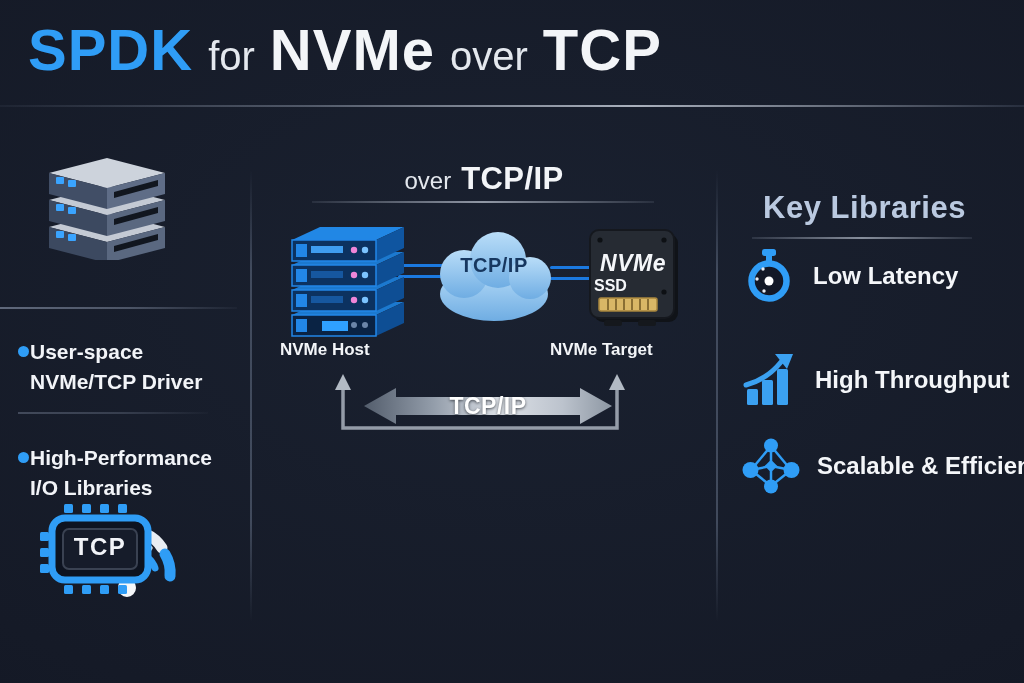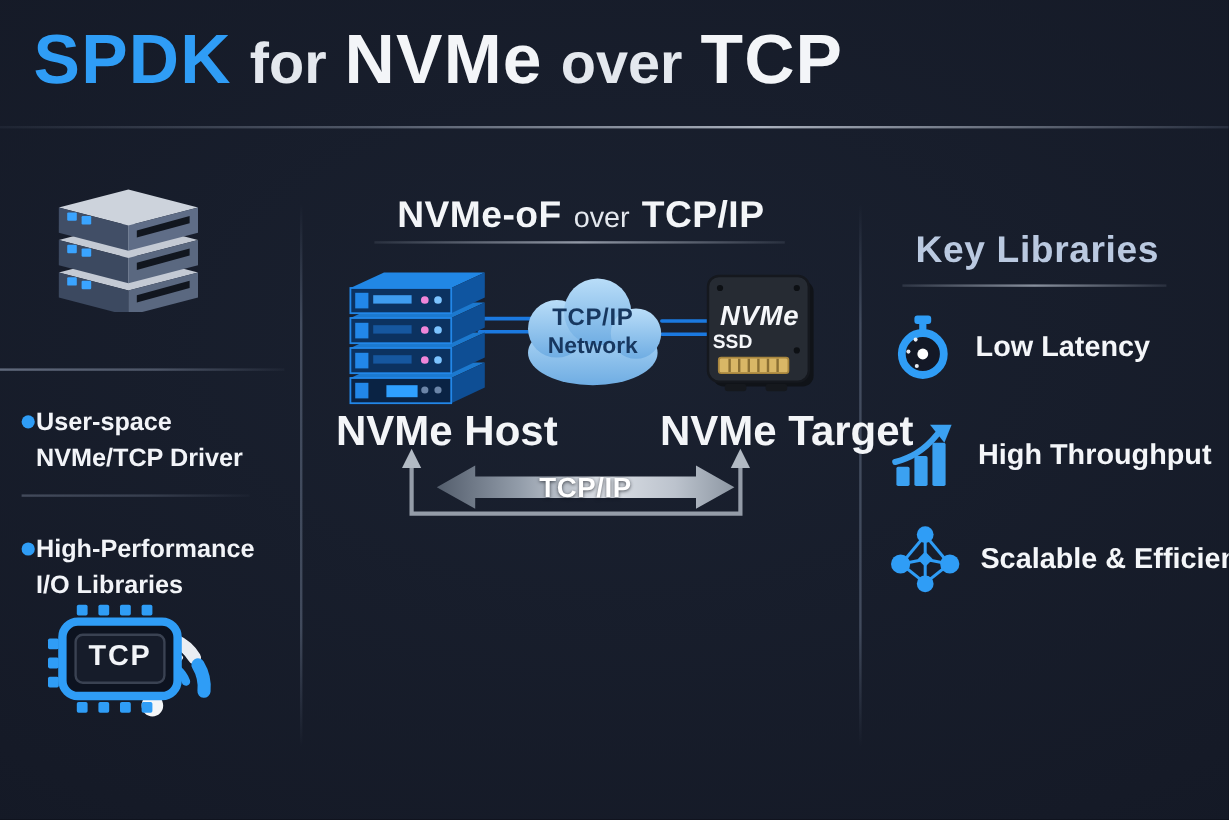--- a/index.html
+++ b/index.html
@@ -8,21 +8,21 @@
     background: radial-gradient(135% 120% at 50% 42%, #1a2130 0%, #151a27 55%, #0f1420 100%);
     font-family:"Liberation Sans", sans-serif; color:#f2f4f8;
     -webkit-font-smoothing:antialiased;
   }
   .abs { position:absolute; }
 
   
   .title-row { position:absolute; top:16px; left:0; width:100%; display:flex; justify-content:flex-start; align-items:baseline; gap:15px;padding-left:28px; }
   .t-big  { font-size:58px; font-weight:bold; letter-spacing:1px; color:#f3f5f8; }
   .t-blue { color:#2f9df6; }
-  .t-small{ font-size:48px; font-weight:700; color:#e4e8ee; }
+  .t-small{ font-size:40px; font-weight:400; color:#e4e8ee; }
   .header-line { position:absolute; top:105px; left:0; width:1024px; height:2px;
     background:linear-gradient(90deg, rgba(100,112,132,0.10) 0%, rgba(150,160,178,0.45) 30%, rgba(195,202,214,0.85) 62%, rgba(70,80,100,0.35) 100%); }
 
   
   .vdiv { position:absolute; top:170px; height:452px; width:2px;
     background:linear-gradient(180deg, transparent 0%, rgba(122,136,160,0.42) 22%, rgba(122,136,160,0.42) 78%, transparent 100%); }
 
   .hdiv { position:absolute; height:2px;
     background:linear-gradient(90deg, rgba(155,167,190,0.55) 0%, rgba(155,167,190,0.40) 55%, rgba(155,167,190,0.04) 100%); }
 
@@ -43,21 +43,21 @@
 
   .cloud-label { position:absolute; left:424px; top:254px; width:140px; text-align:center;
     color:#17375f; font-weight:bold; line-height:23px; }
   .cloud-label .cl1 { font-size:20px; letter-spacing:0.5px; }
   .cloud-label .cl2 { font-size:19px; }
 
   .ssd-label { position:absolute; left:594px; top:250px; width:78px; color:#f5f7fa; }
   .ssd-label .s1 { display:block; font-size:23px; font-weight:bold; font-style:italic; letter-spacing:0.5px; text-align:center; }
   .ssd-label .s2 { display:block; font-size:16px; font-weight:bold; text-align:left; padding-right:4px; margin-top:0; }
 
-  .node-label { position:absolute; top:340px; font-size:35px; font-weight:bold; color:#f3f5f8; }
+  .node-label { position:absolute; top:340px; font-size:17px; font-weight:bold; color:#f3f5f8; }
 
   .bus-label { position:absolute; left:362px; top:384px; width:252px; height:44px; line-height:44px;
     text-align:center; font-size:23px; font-weight:bold; color:#ffffff; letter-spacing:0.5px;
     text-shadow:0 1px 3px rgba(10,14,22,0.7); }
 
   
   .kb-heading { position:absolute; left:763px; top:190px; font-size:31px; font-weight:600; color:#bac9e0; letter-spacing:0.5px; }
   .benefit { position:absolute; left:742px; display:flex; align-items:center; gap:17px; }
   .benefit .blabel { font-size:24px; font-weight:bold; color:#f4f6f9; white-space:nowrap; }
 
@@ -148,21 +148,20 @@
         <rect x="2" y="52" width="9" height="9" rx="1.5"></rect>
       <rect x="2" y="68" width="9" height="9" rx="1.5"></rect>
     </g>
 
     <rect x="14" y="22" width="96" height="62" rx="13" fill="#0d1320" stroke="#2f9df6" stroke-width="7"></rect>
     <rect x="25" y="33" width="74" height="40" rx="6" fill="#161c2a" stroke="#3a4252" stroke-width="2"></rect>
   </svg>
   <div class="chip-label">TCP</div>
 
   <div class="mid-heading">
-    <span class="mh-big">NVMe-oF</span>
     <span class="mh-small">over</span>
     <span class="mh-big">TCP/IP</span>
   </div>
   <div class="mid-underline"></div>
 
   <div class="conn" style="left:398px; top:264px; width:58px;"></div>
   <div class="conn" style="left:398px; top:275px; width:58px;"></div>
   <div class="conn" style="left:550px; top:266px; width:44px;"></div>
   <div class="conn" style="left:550px; top:277px; width:44px;"></div>
 
@@ -220,21 +219,20 @@
     </defs>
     <g fill="url(#cg)">
       <ellipse cx="70" cy="72" rx="54" ry="27"></ellipse>
       <circle cx="40" cy="52" r="24"></circle>
       <circle cx="74" cy="38" r="28"></circle>
       <circle cx="106" cy="56" r="21"></circle>
     </g>
   </svg>
   <div class="cloud-label">
     <div class="cl1">TCP/IP</div>
-    <div class="cl2">Network</div>
   </div>
 
   <svg class="abs" style="left:584px; top:226px;" width="96" height="108" viewBox="0 0 96 108">
     <rect x="10" y="8" width="84" height="88" rx="9" fill="#101318"></rect>
     <rect x="6" y="4" width="84" height="88" rx="9" fill="#262b33" stroke="#15181e" stroke-width="2"></rect>
     <circle cx="16" cy="14" r="2.6" fill="#0d1014"></circle>
     <circle cx="80" cy="14" r="2.6" fill="#0d1014"></circle>
     <circle cx="80" cy="66" r="2.6" fill="#0d1014"></circle>
     <rect x="15" y="72" width="58" height="13" rx="2" fill="#d9b766" stroke="#a8863e" stroke-width="1.5"></rect>
     <g stroke="#8a6f33" stroke-width="2">
@@ -272,21 +270,21 @@
         <stop offset="1" stop-color="#8d97a3"></stop>
       </linearGradient>
     </defs>
     <polygon points="2,22 34,4 34,13 218,13 218,4 250,22 218,40 218,31 34,31 34,40" fill="url(#ag)"></polygon>
   </svg>
   <div class="bus-label">TCP/IP</div>
 
   <div class="kb-heading">Key Libraries</div>
   <div class="hdiv" style="left:752px; top:237px; width:220px; background:linear-gradient(90deg, rgba(165,177,198,0.15), rgba(195,203,216,0.65) 50%, rgba(165,177,198,0.12));"></div>
 
-  <div class="benefit" style="top:262px;">
+  <div class="benefit" style="top:248px;">
     <svg width="54" height="56" viewBox="0 0 54 56">
       <rect x="20" y="1" width="14" height="7" rx="2.5" fill="#2f9df6"></rect>
       <rect x="24" y="8" width="6" height="6" fill="#2f9df6"></rect>
       <circle cx="27" cy="33" r="17.5" fill="#131826" stroke="#2f9df6" stroke-width="6.5"></circle>
       <circle cx="27" cy="33" r="4.5" fill="#ffffff"></circle>
       <circle cx="15" cy="31" r="1.7" fill="#e8ecf2"></circle>
       <circle cx="21" cy="21" r="1.7" fill="#e8ecf2"></circle>
       <circle cx="22" cy="43" r="1.7" fill="#e8ecf2"></circle>
     </svg>
     <span class="blabel">Low Latency</span>

